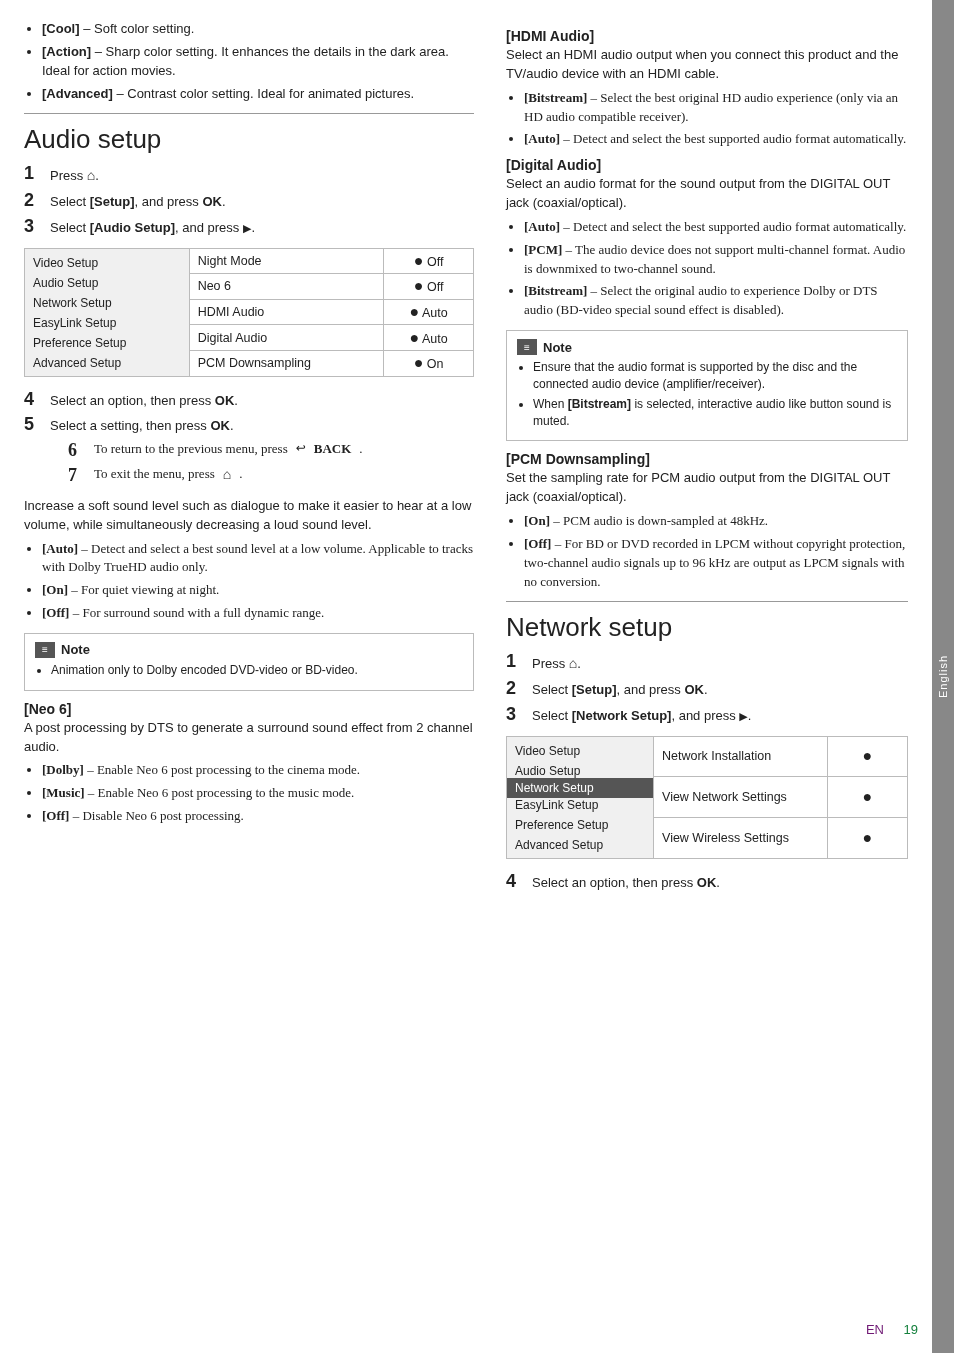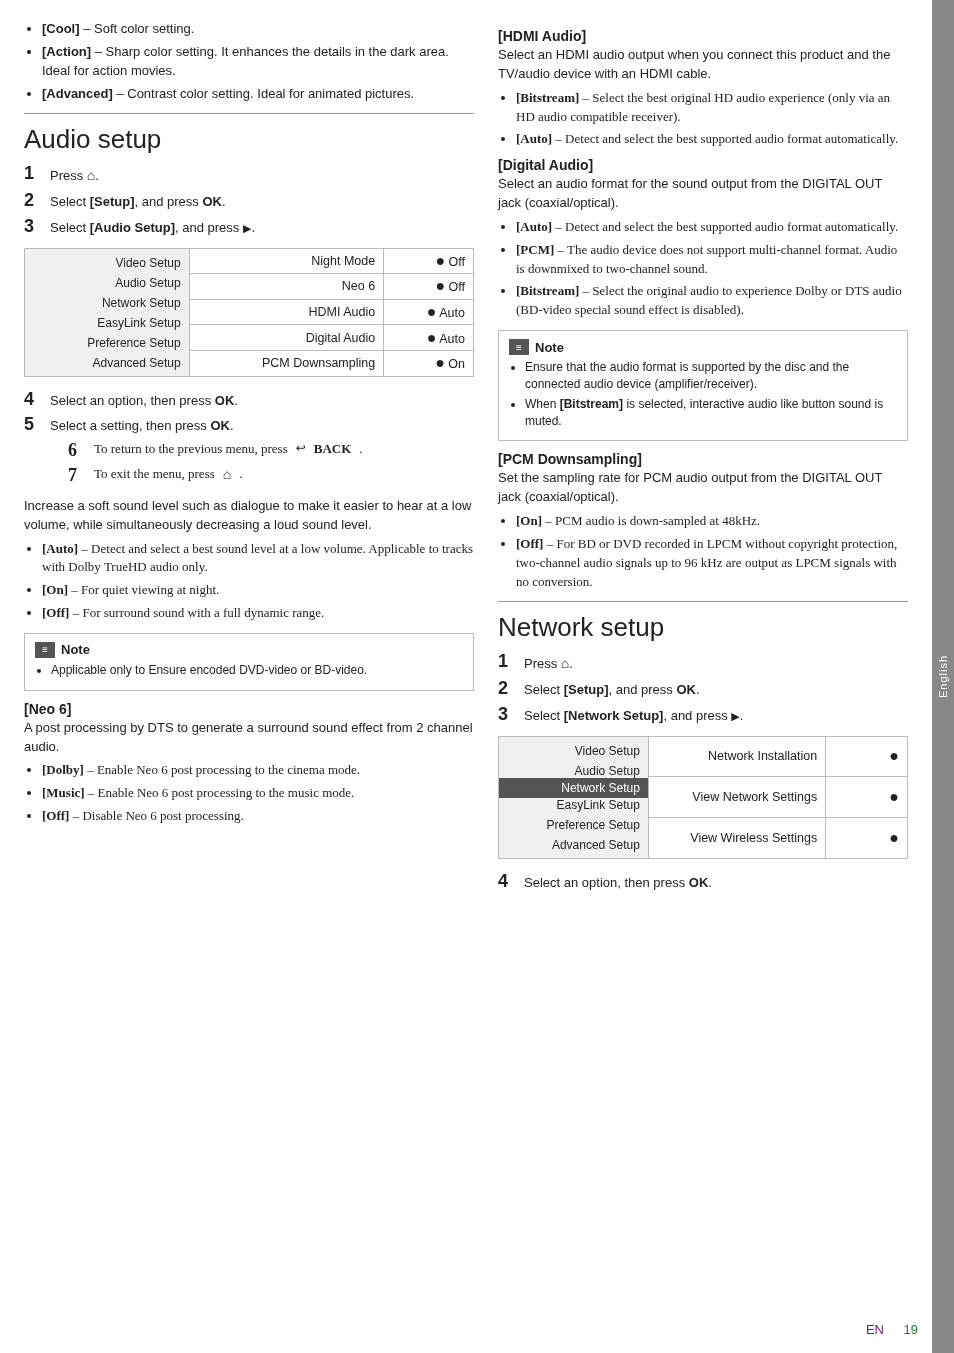--- a/index.html
+++ b/index.html
@@ -33,21 +33,21 @@
       color: #fff;
       font-size: 11px;
       writing-mode: vertical-rl;
       transform: rotate(180deg);
       letter-spacing: 1px;
     }
     .main-content {
       width: 932px;
       padding: 20px 24px 5px 24px;
       display: flex;
-      gap: 24px;
+      gap: 32px;
     }
     .left-col {
       width: 450px;
       flex-shrink: 0;
     }
     .right-col {
       flex: 1;
     }
     h2 {
       font-size: 26px;
@@ -90,33 +90,32 @@
       border: 1px solid #bbb;
       width: 100%;
       margin: 10px 0 12px 0;
       border-collapse: collapse;
       font-size: 12.5px;
     }
     .setup-table td {
       padding: 3px 8px;
       border: 1px solid #bbb;
       vertical-align: middle;
-      text-align: right;
     }
     .setup-table .menu-col {
       background: #f0f0f0;
       width: 110px;
       font-size: 12px;
     }
     .setup-table .option-col {
       width: 130px;
     }
     .setup-table .value-col {
       width: 60px;
-      text-align: right;
+      text-align: center;
     }
     .dot { font-size: 16px; line-height: 1; }
     ul.bullets {
       list-style: disc;
       margin-left: 18px;
       margin-bottom: 6px;
     }
     ul.bullets li {
       margin-bottom: 4px;
       line-height: 1.45;
@@ -279,21 +278,21 @@
         <li><span class="bold">[On]</span> – For quiet viewing at night.</li>
         <li><span class="bold">[Off]</span> – For surround sound with a full dynamic range.</li>
       </ul>
 
       <div class="note-box">
         <div class="note-header">
           <span class="note-icon">≡</span>
           <span>Note</span>
         </div>
         <ul>
-          <li>Applicable only to Ensure encoded DVD-video or BD-video.</li>
+          <li>Animation only to Dolby encoded DVD-video or BD-video.</li>
         </ul>
       </div>
 
       <div class="section-heading">[Neo 6]</div>
       <p class="body-text">A post processing by DTS to generate a surround sound effect from 2 channel audio.</p>
       <ul class="bullets">
         <li><span class="bold">[Dolby]</span> – Enable Neo 6 post processing to the cinema mode.</li>
         <li><span class="bold">[Music]</span> – Enable Neo 6 post processing to the music mode.</li>
         <li><span class="bold">[Off]</span> – Disable Neo 6 post processing.</li>
       </ul>

